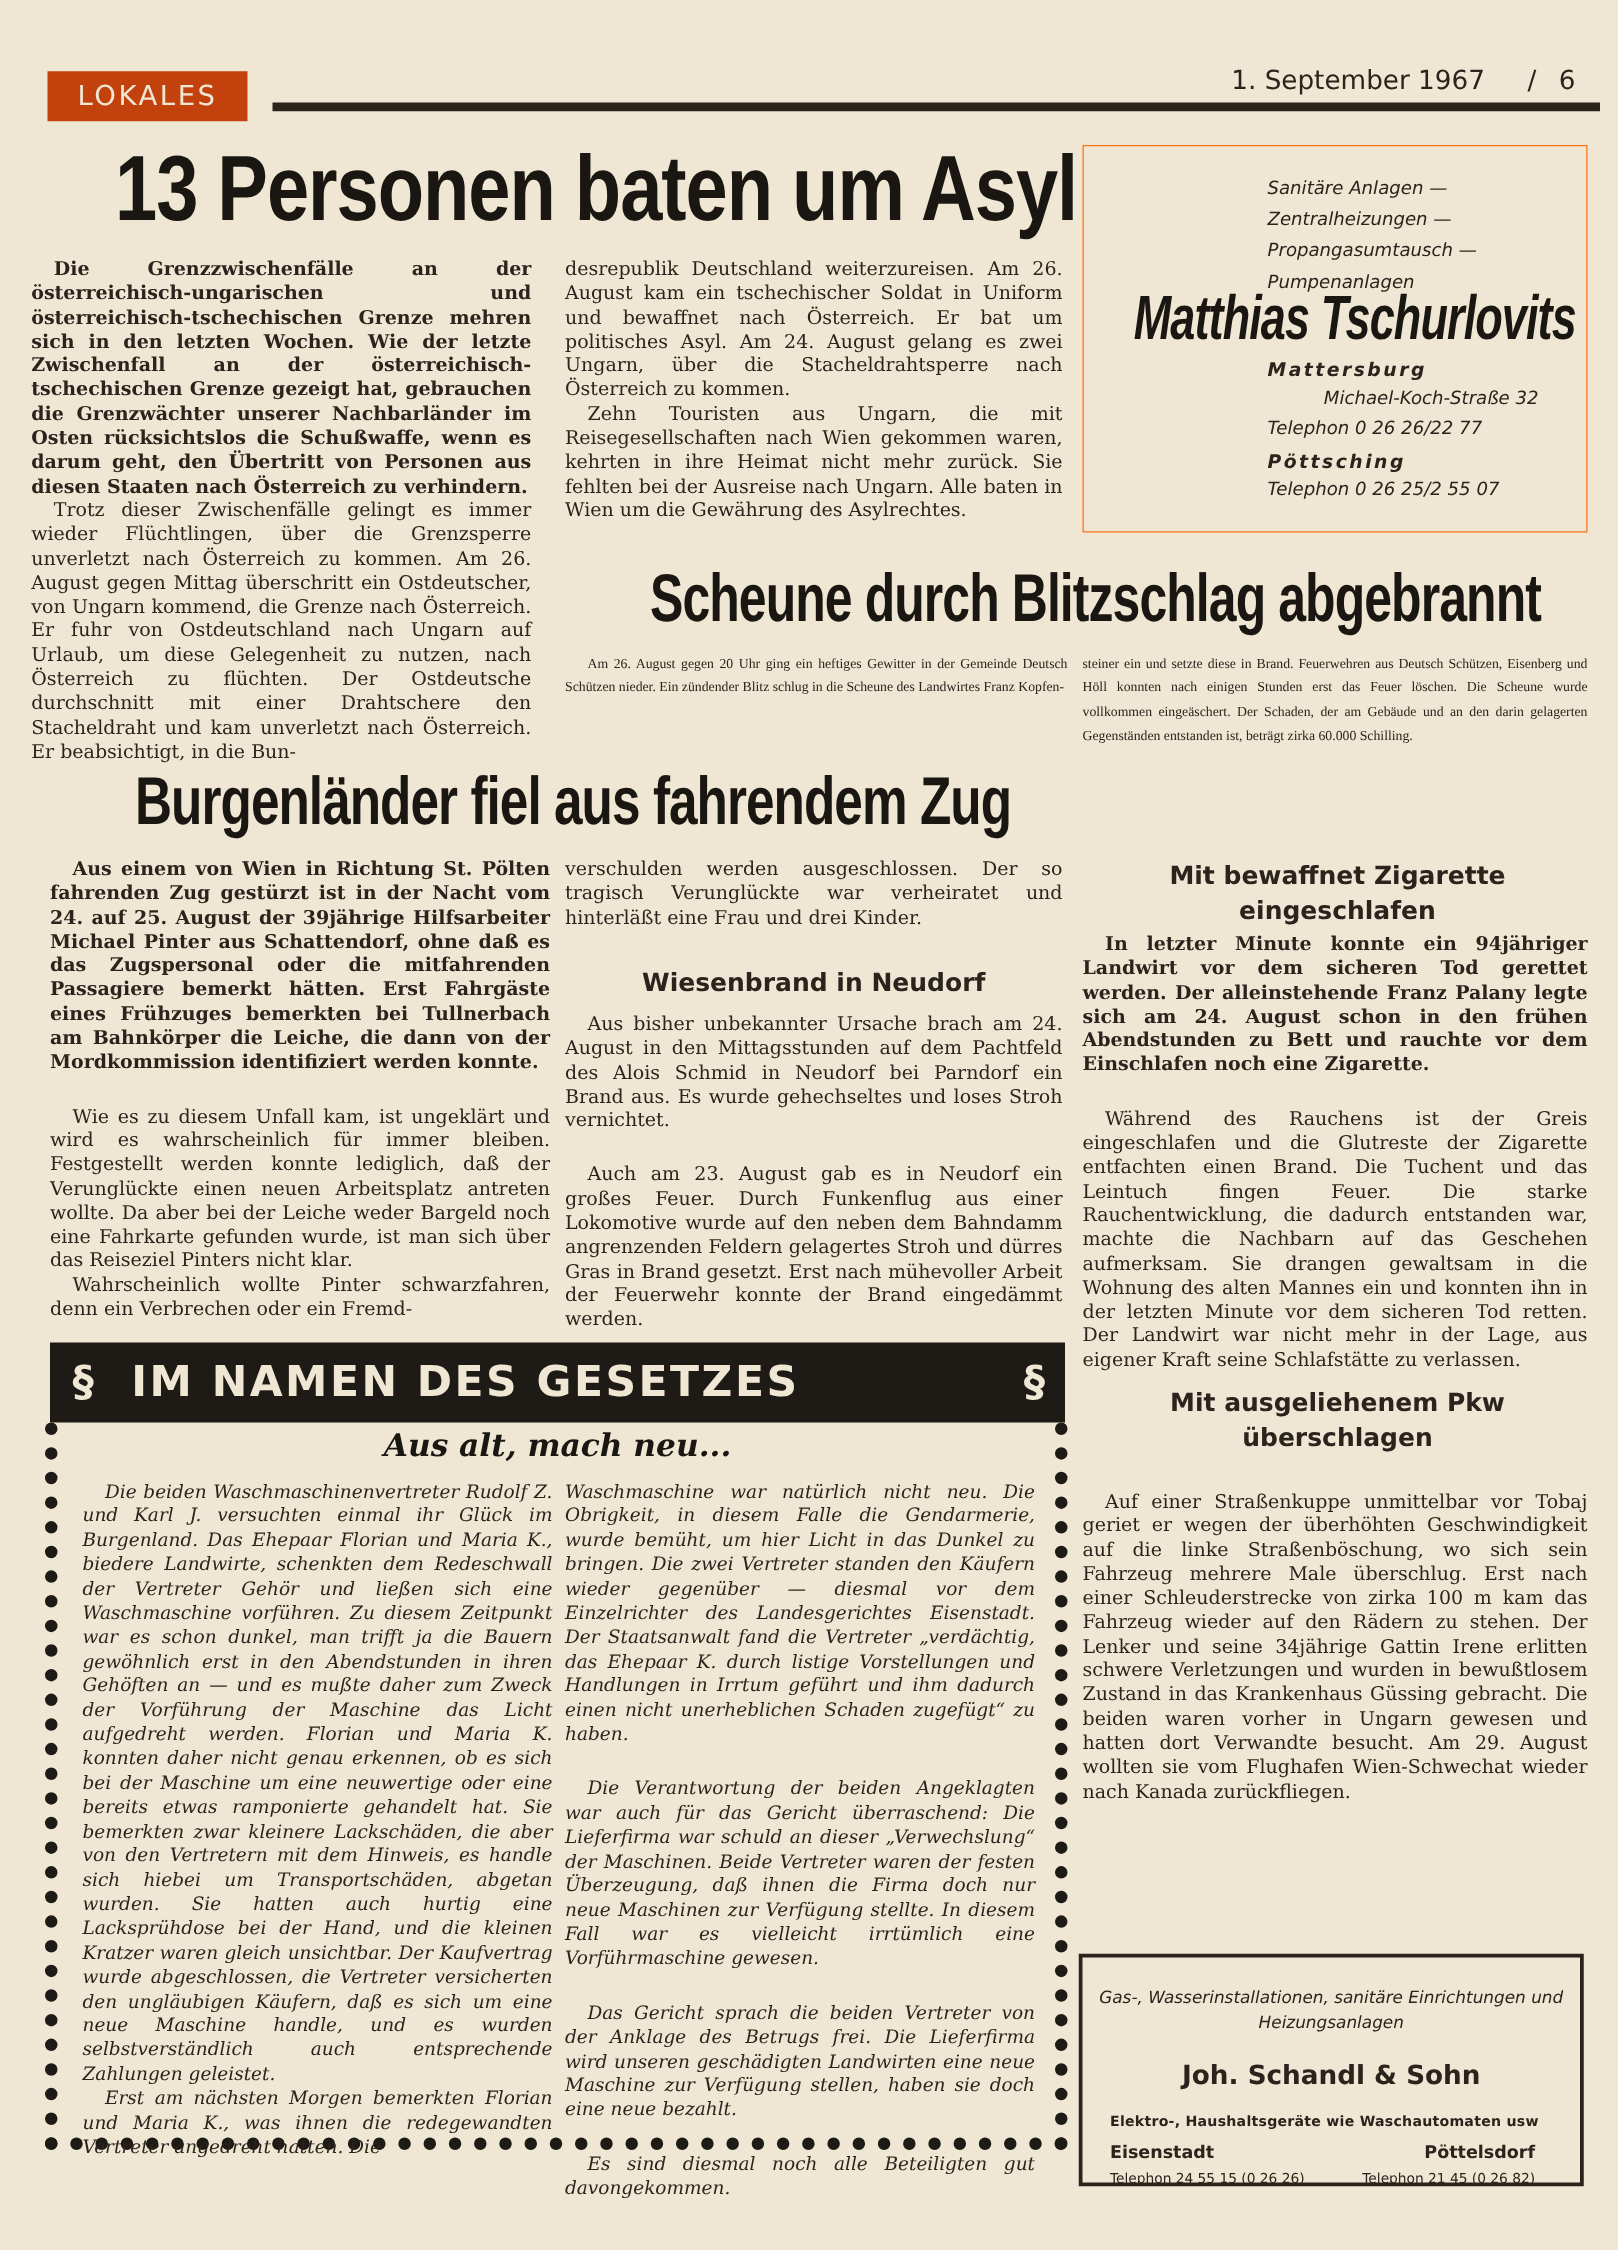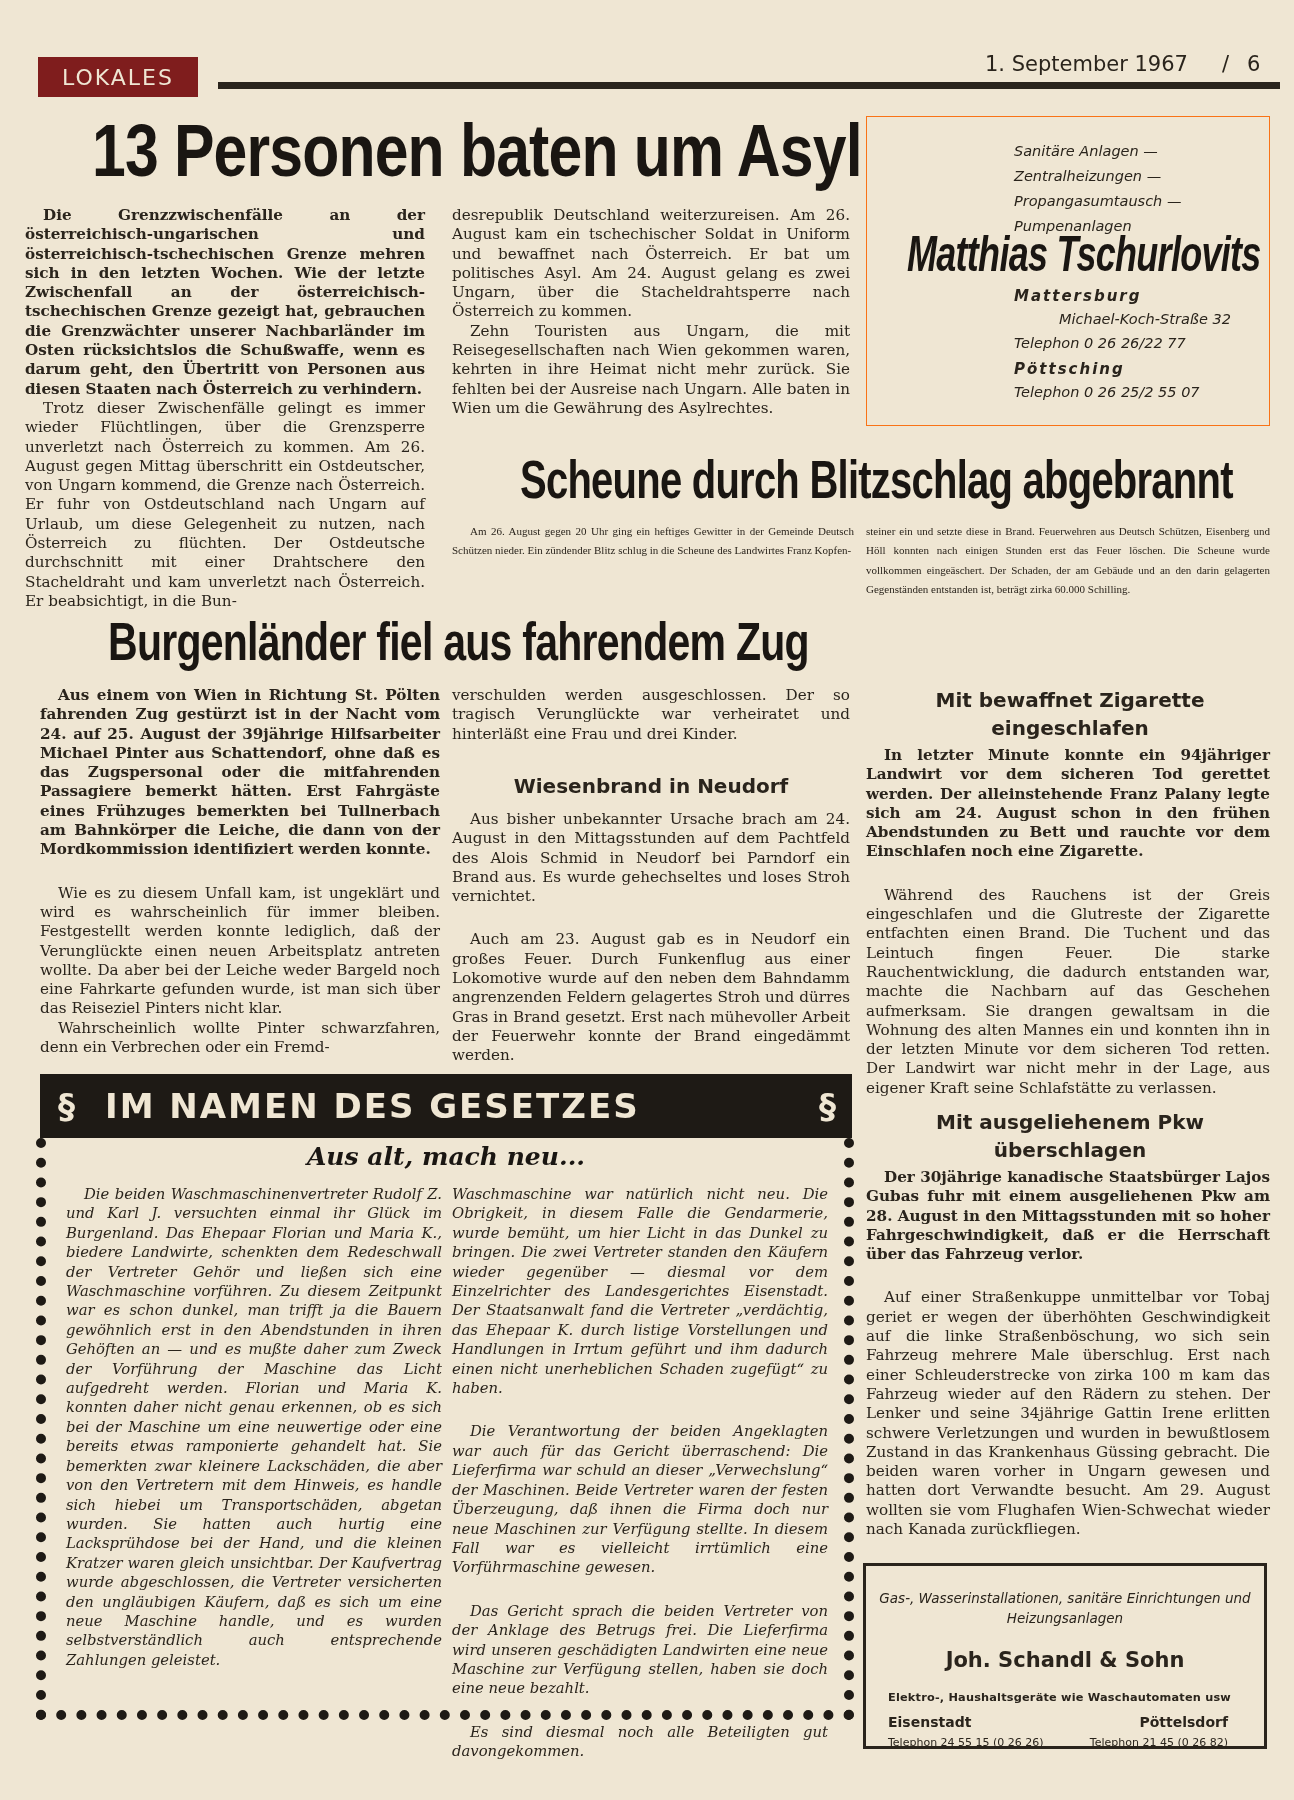--- a/index.html
+++ b/index.html
@@ -9,21 +9,21 @@
     color: #2a241c;
     font-family: "DejaVu Serif", serif;
     position: relative;
     overflow: hidden;
   }
   .page { position: absolute; left: 0; top: 0; width: 1294px; height: 1800px; }
 
   
   .section-tag {
     position: absolute; left: 38px; top: 57px; width: 160px; height: 40px;
-    background: #7f1d1d; color: #efe6d3;
+    background: #c2410c; color: #efe6d3;
     font-family: "DejaVu Sans", sans-serif; font-size: 22px; letter-spacing: 2px;
     display: flex; align-items: center; justify-content: center;
   }
   .header-rule {
     position: absolute; left: 218px; top: 82px; width: 1062px; height: 7px; background: #2a241c;
   }
   .header-date {
     position: absolute; left: 985px; top: 52px;
     font-family: "DejaVu Sans", sans-serif; font-size: 21px; color: #2a241c;
   }
@@ -164,33 +164,33 @@
   </div>
 
   <div class="sub" style="left:900px; top:686px; width:340px;">Mit bewaffnet Zigarette eingeschlafen</div>
   <div class="col" style="left:866px; top:746px; width:404px;">
     <p class="bold">In letzter Minute konnte ein 94jähriger Landwirt vor dem sicheren Tod gerettet werden. Der alleinstehende Franz Palany legte sich am 24. August schon in den frühen Abendstunden zu Bett und rauchte vor dem Einschlafen noch eine Zigarette.</p>
     <p class="gap">Während des Rauchens ist der Greis eingeschlafen und die Glutreste der Zigarette entfachten einen Brand. Die Tuchent und das Leintuch fingen Feuer. Die starke Rauchentwicklung, die dadurch entstanden war, machte die Nachbarn auf das Geschehen aufmerksam. Sie drangen gewaltsam in die Wohnung des alten Mannes ein und konnten ihn in der letzten Minute vor dem sicheren Tod retten. Der Landwirt war nicht mehr in der Lage, aus eigener Kraft seine Schlafstätte zu verlassen.</p>
   </div>
 
   <div class="sub" style="left:900px; top:1108px; width:340px;">Mit ausgeliehenem Pkw überschlagen</div>
   <div class="col" style="left:866px; top:1168px; width:404px;">
-    <p class="bold">Der 30jährige kanadische Staatsbürger Lajos Gubas fuhr mit einem ausgeliehenen Pkw am 28. August in den Mittagsstunden mit so hoher Fahrgeschwindigkeit, daß er die Herrschaft über das Fahrzeug verlor.</p>
     <p class="gap">Auf einer Straßenkuppe unmittelbar vor Tobaj geriet er wegen der überhöhten Geschwindigkeit auf die linke Straßenböschung, wo sich sein Fahrzeug mehrere Male überschlug. Erst nach einer Schleuderstrecke von zirka 100 m kam das Fahrzeug wieder auf den Rädern zu stehen. Der Lenker und seine 34jährige Gattin Irene erlitten schwere Verletzungen und wurden in bewußtlosem Zustand in das Krankenhaus Güssing gebracht. Die beiden waren vorher in Ungarn gewesen und hatten dort Verwandte besucht. Am 29. August wollten sie vom Flughafen Wien-Schwechat wieder nach Kanada zurückfliegen.</p>
   </div>
 
   <div class="law-banner">
     <span>§</span>
     <span class="title">IM NAMEN DES GESETZES</span>
     <span>§</span>
   </div>
   <div class="law-frame"></div>
   <div class="law-title">Aus alt, mach neu...</div>
   <div class="col ital" style="left:66px; top:1184px; width:376px;">
     <p>Die beiden Waschmaschinenvertreter Rudolf Z. und Karl J. versuchten einmal ihr Glück im Burgenland. Das Ehepaar Florian und Maria K., biedere Landwirte, schenkten dem Redeschwall der Vertreter Gehör und ließen sich eine Waschmaschine vorführen. Zu diesem Zeitpunkt war es schon dunkel, man trifft ja die Bauern gewöhnlich erst in den Abendstunden in ihren Gehöften an — und es mußte daher zum Zweck der Vorführung der Maschine das Licht aufgedreht werden. Florian und Maria K. konnten daher nicht genau erkennen, ob es sich bei der Maschine um eine neuwertige oder eine bereits etwas ramponierte gehandelt hat. Sie bemerkten zwar kleinere Lackschäden, die aber von den Vertretern mit dem Hinweis, es handle sich hiebei um Transportschäden, abgetan wurden. Sie hatten auch hurtig eine Lacksprühdose bei der Hand, und die kleinen Kratzer waren gleich unsichtbar. Der Kaufvertrag wurde abgeschlossen, die Vertreter versicherten den ungläubigen Käufern, daß es sich um eine neue Maschine handle, und es wurden selbstverständlich auch entsprechende Zahlungen geleistet.</p>
+    <p>Erst am nächsten Morgen bemerkten Florian und Maria K., was ihnen die redegewandten Vertreter angedreht hatten. Die</p>
   </div>
   <div class="col ital" style="left:452px; top:1184px; width:376px;">
     <p style="text-indent:0">Waschmaschine war natürlich nicht neu. Die Obrigkeit, in diesem Falle die Gendarmerie, wurde bemüht, um hier Licht in das Dunkel zu bringen. Die zwei Vertreter standen den Käufern wieder gegenüber — diesmal vor dem Einzelrichter des Landesgerichtes Eisenstadt. Der Staatsanwalt fand die Vertreter „verdächtig, das Ehepaar K. durch listige Vorstellungen und Handlungen in Irrtum geführt und ihm dadurch einen nicht unerheblichen Schaden zugefügt“ zu haben.</p>
     <p class="gap">Die Verantwortung der beiden Angeklagten war auch für das Gericht überraschend: Die Lieferfirma war schuld an dieser „Verwechslung“ der Maschinen. Beide Vertreter waren der festen Überzeugung, daß ihnen die Firma doch nur neue Maschinen zur Verfügung stellte. In diesem Fall war es vielleicht irrtümlich eine Vorführmaschine gewesen.</p>
     <p class="gap">Das Gericht sprach die beiden Vertreter von der Anklage des Betrugs frei. Die Lieferfirma wird unseren geschädigten Landwirten eine neue Maschine zur Verfügung stellen, haben sie doch eine neue bezahlt.</p>
     <p class="gap">Es sind diesmal noch alle Beteiligten gut davongekommen.</p>
   </div>
 
   <div class="ad2">
     <div class="tagline">Gas-, Wasserinstallationen, sanitäre Einrichtungen und Heizungsanlagen</div>

